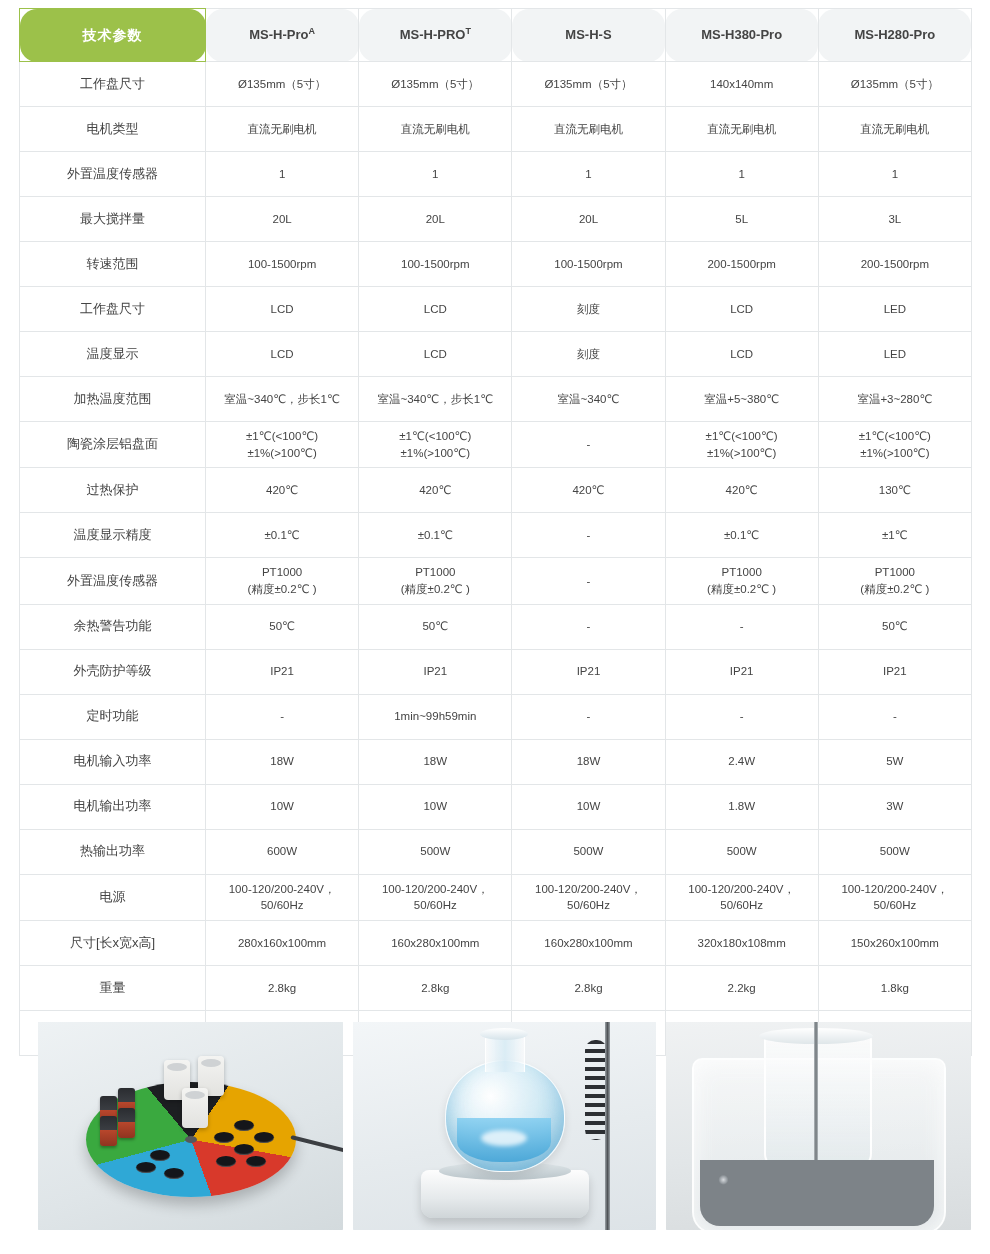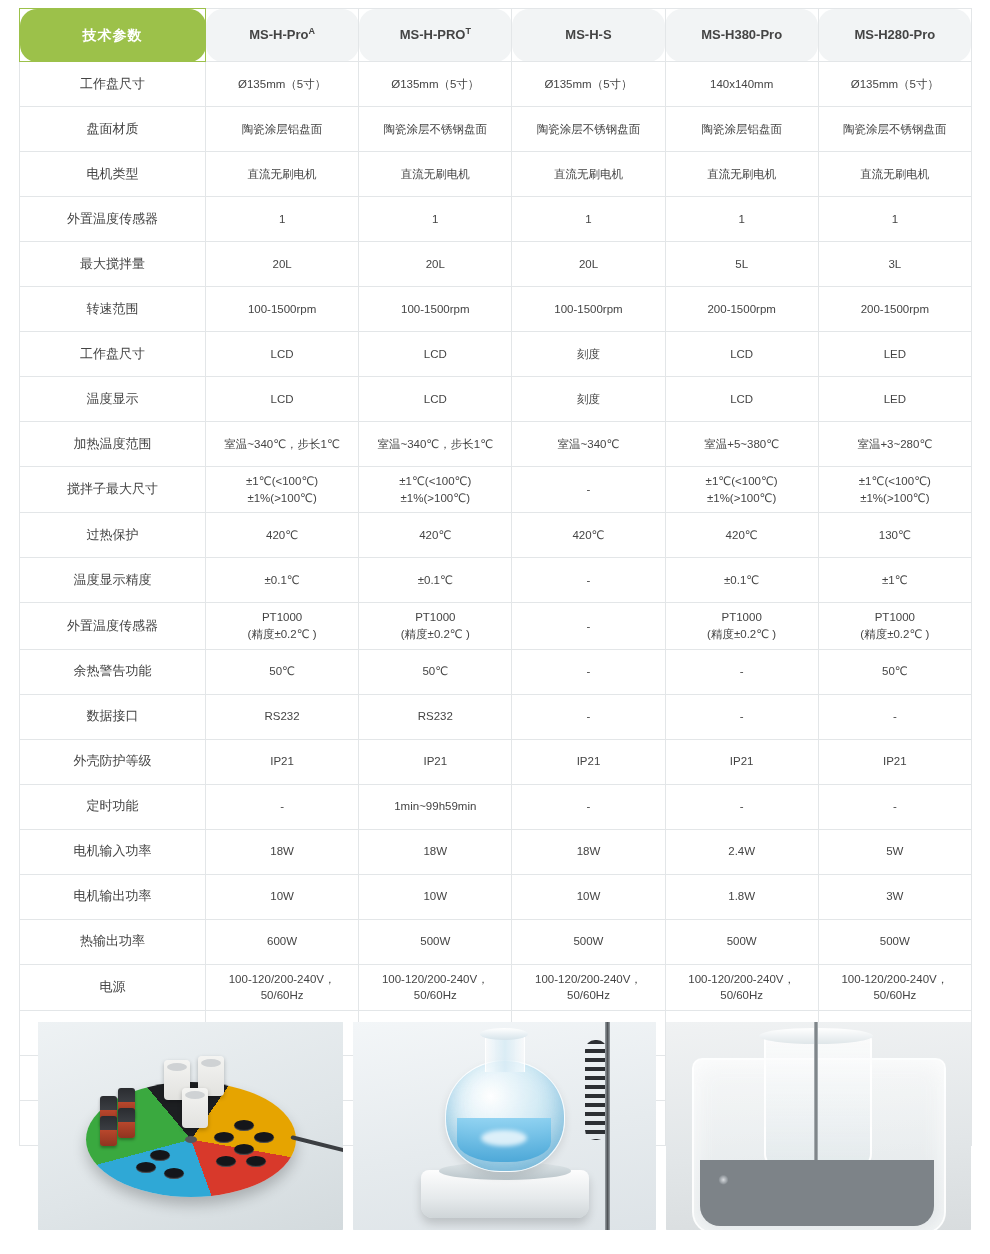--- a/index.html
+++ b/index.html
@@ -252,28 +252,20 @@
     <tbody>
       <tr>
         <th class="rowlabel">工作盘尺寸</th>
         <td class="cell-multiline">Ø135mm（5寸）</td>
         <td class="cell-multiline">Ø135mm（5寸）</td>
         <td class="cell-multiline">Ø135mm（5寸）</td>
         <td class="cell-multiline">140x140mm</td>
         <td class="cell-multiline">Ø135mm（5寸）</td>
       </tr>
       <tr>
-        <th class="rowlabel">盘面材质</th>
-        <td class="cell-multiline">陶瓷涂层铝盘面</td>
-        <td class="cell-multiline">陶瓷涂层不锈钢盘面</td>
-        <td class="cell-multiline">陶瓷涂层不锈钢盘面</td>
-        <td class="cell-multiline">陶瓷涂层铝盘面</td>
-        <td class="cell-multiline">陶瓷涂层不锈钢盘面</td>
-      </tr>
-      <tr>
         <th class="rowlabel">电机类型</th>
         <td class="cell-multiline">直流无刷电机</td>
         <td class="cell-multiline">直流无刷电机</td>
         <td class="cell-multiline">直流无刷电机</td>
         <td class="cell-multiline">直流无刷电机</td>
         <td class="cell-multiline">直流无刷电机</td>
       </tr>
       <tr>
         <th class="rowlabel">外置温度传感器</th>
         <td class="cell-multiline">1</td>
@@ -316,21 +308,21 @@
       </tr>
       <tr>
         <th class="rowlabel">加热温度范围</th>
         <td class="cell-multiline">室温~340℃，步长1℃</td>
         <td class="cell-multiline">室温~340℃，步长1℃</td>
         <td class="cell-multiline">室温~340℃</td>
         <td class="cell-multiline">室温+5~380℃</td>
         <td class="cell-multiline">室温+3~280℃</td>
       </tr>
       <tr>
-        <th class="rowlabel">搅拌子最大尺寸</th>
+        <th class="rowlabel">陶瓷涂层铝盘面</th>
         <td class="cell-multiline">±1℃(&lt;100℃)
 ±1%(&gt;100℃)</td>
         <td class="cell-multiline">±1℃(&lt;100℃)
 ±1%(&gt;100℃)</td>
         <td class="cell-multiline">-</td>
         <td class="cell-multiline">±1℃(&lt;100℃)
 ±1%(&gt;100℃)</td>
         <td class="cell-multiline">±1℃(&lt;100℃)
 ±1%(&gt;100℃)</td>
       </tr>
@@ -362,28 +354,20 @@
         <td class="cell-multiline">PT1000
 (精度±0.2℃ )</td>
       </tr>
       <tr>
         <th class="rowlabel">余热警告功能</th>
         <td class="cell-multiline">50℃</td>
         <td class="cell-multiline">50℃</td>
         <td class="cell-multiline">-</td>
         <td class="cell-multiline">-</td>
         <td class="cell-multiline">50℃</td>
-      </tr>
-      <tr>
-        <th class="rowlabel">数据接口</th>
-        <td class="cell-multiline">RS232</td>
-        <td class="cell-multiline">RS232</td>
-        <td class="cell-multiline">-</td>
-        <td class="cell-multiline">-</td>
-        <td class="cell-multiline">-</td>
       </tr>
       <tr>
         <th class="rowlabel">外壳防护等级</th>
         <td class="cell-multiline">IP21</td>
         <td class="cell-multiline">IP21</td>
         <td class="cell-multiline">IP21</td>
         <td class="cell-multiline">IP21</td>
         <td class="cell-multiline">IP21</td>
       </tr>
       <tr>

